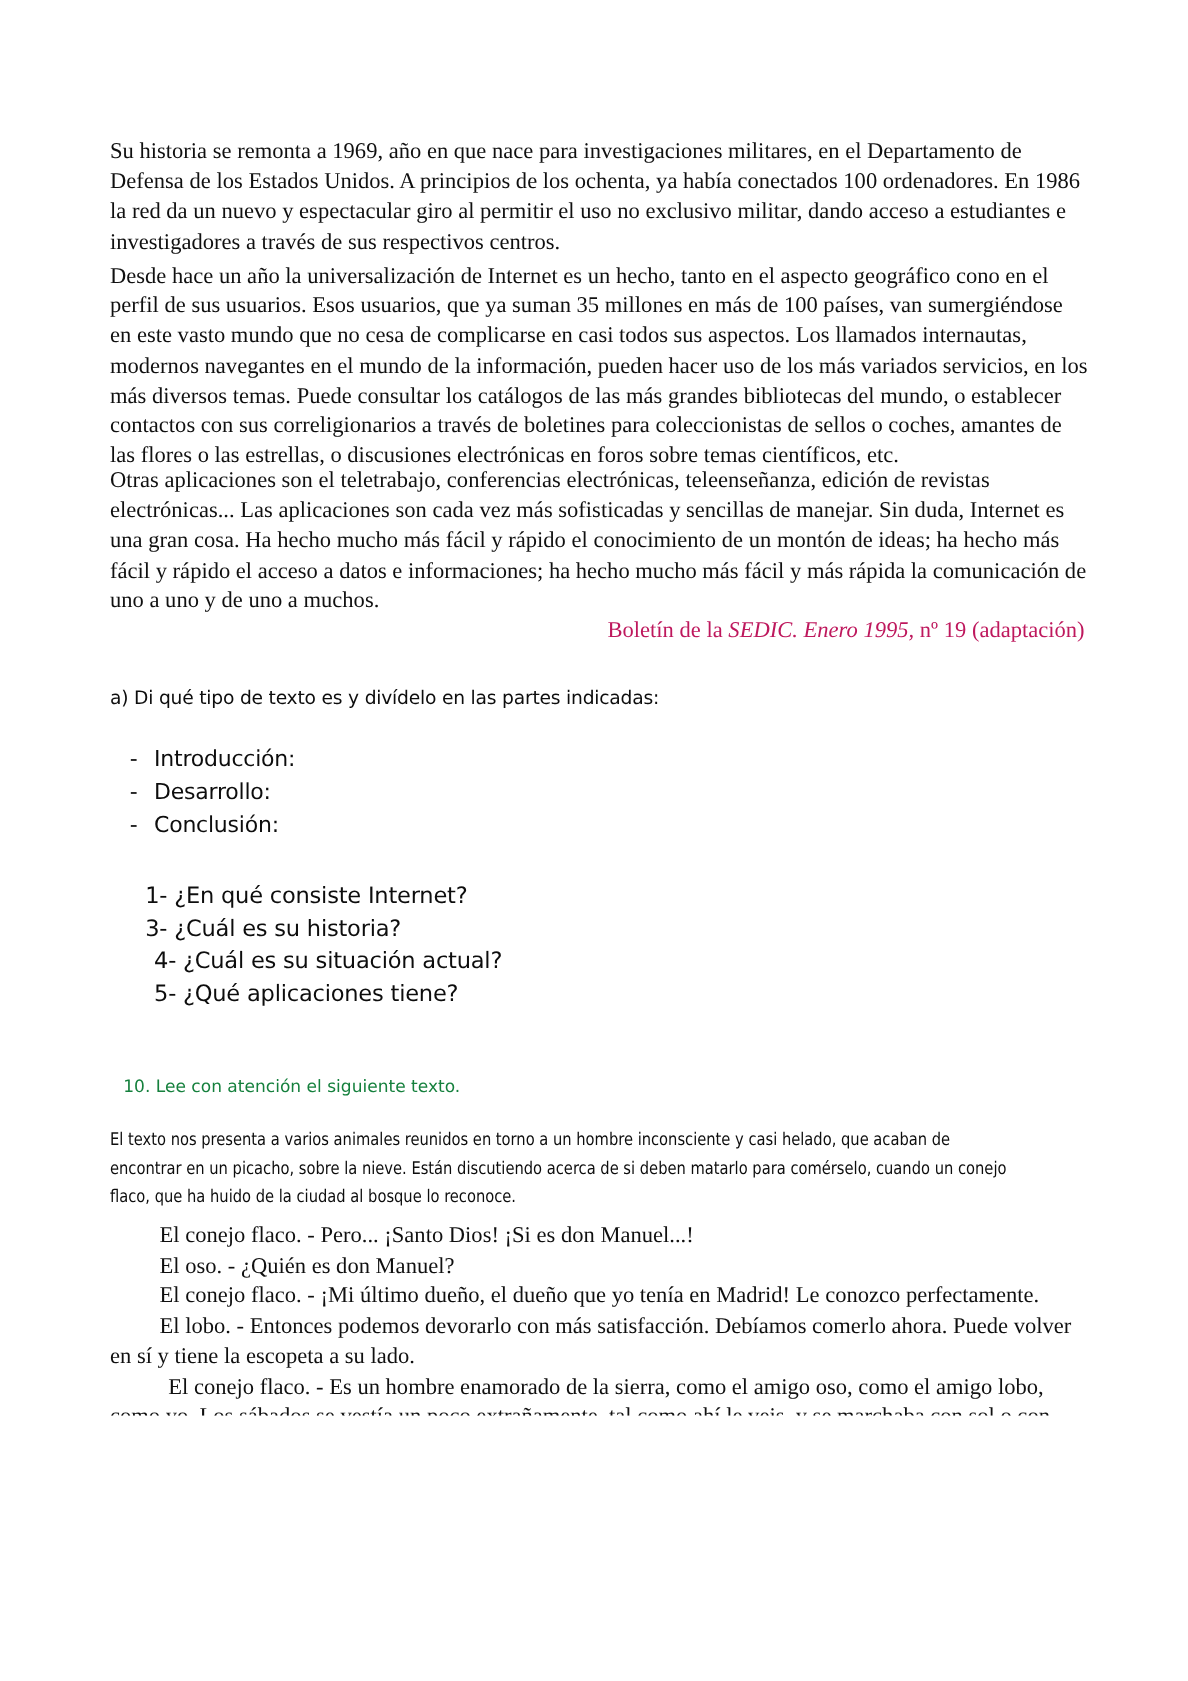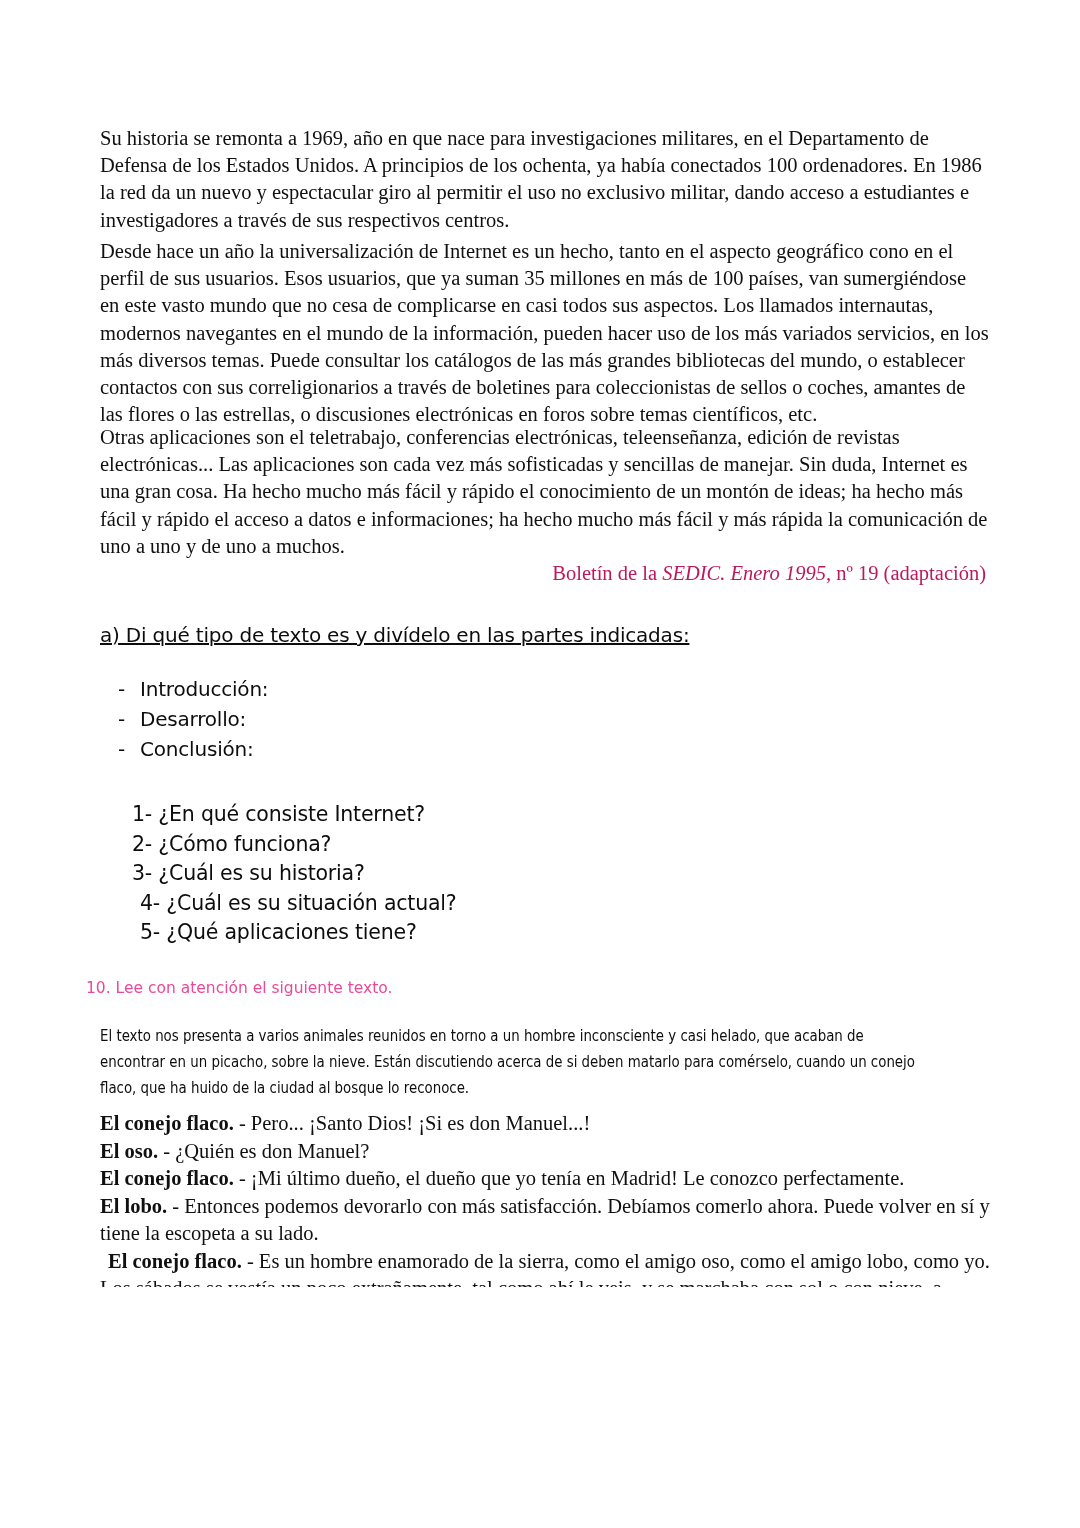--- a/index.html
+++ b/index.html
@@ -42,24 +42,23 @@
 
   
   .hand {
     font-family: "DejaVu Sans", "Liberation Sans", sans-serif;
     color: #0d0d0d;
     letter-spacing: -0.2px;
   }
   .q-head {
     position: absolute;
     left: 100px;
-    font-size: 20px;
+    font-size: 17px;
     line-height: 26px;
     white-space: nowrap;
-    text-decoration: underline;
   }
   .q-list {
     position: absolute;
     left: 118px;
     font-size: 20px;
     line-height: 30px;
   }
   .q-list .row { white-space: nowrap; }
   .q-list .row .dash { display: inline-block; width: 22px; }
 
@@ -67,26 +66,26 @@
     position: absolute;
     left: 114px;
     font-size: 20.5px;
     line-height: 29.5px;
   }
   .n-list .row { white-space: nowrap; }
   .n-list .row.pad { padding-left: 8px; }
 
   .instr {
     position: absolute;
-    left: 86px;
+    left: 112px;
     font-size: 15.5px;
     line-height: 20px;
     white-space: nowrap;
     font-family: "DejaVu Sans", "Liberation Sans", sans-serif;
-    color: #ec4899;
+    color: #15803d;
   }
   .synopsis {
     position: absolute;
     left: 100px;
     width: 880px;
     font-size: 15.8px;
     line-height: 26px;
     font-family: "DejaVu Sans Condensed", "DejaVu Sans", "Liberation Sans", sans-serif;
     color: #0d0d0d;
     transform: scaleX(0.94);
@@ -96,21 +95,21 @@
   
   .dialogue {
     position: absolute;
     left: 100px;
     width: 890px;
     font-family: "Liberation Serif", "DejaVu Serif", serif;
     font-size: 20.5px;
     line-height: 27.5px;
     color: #101010;
   }
-  .dialogue b { font-weight: bold; }
+  .dialogue b { font-weight: normal; margin-left: 45px; }
   .speech { margin: 0; }
   .speech.indent { text-indent: 8px; }
 
   .folio {
     position: absolute;
     font-family: "Liberation Serif", "DejaVu Serif", serif;
     font-size: 21px;
     color: #101010;
     text-align: center;
   }
@@ -134,21 +133,20 @@
 
   <div class="q-list hand" style="top:674px;">
     <div class="row"><span class="dash">-</span><span>Introducción:</span></div>
     <div class="row"><span class="dash">-</span><span>Desarrollo:</span></div>
     <div class="row"><span class="dash">-</span><span>Conclusión:</span></div>
   </div>
 
 
   <div class="n-list hand" style="top:800px;margin-left:18px;">
     <div class="row">1- ¿En qué consiste Internet?</div>
-    <div class="row">2- ¿Cómo funciona?</div>
     <div class="row">3- ¿Cuál es su historia?</div>
     <div class="row pad">4- ¿Cuál es su situación actual?</div>
     <div class="row pad">5- ¿Qué aplicaciones tiene?</div>
   </div>
 
   <div class="instr" style="top:978px;">10. Lee con atención el siguiente texto.</div>
 
   <div class="synopsis" style="top:1023px;">El texto nos presenta a varios animales reunidos en torno a un hombre inconsciente y casi helado, que acaban de encontrar en un picacho, sobre la nieve. Están discutiendo acerca de si deben matarlo para comérselo, cuando un conejo flaco, que ha huido de la ciudad al bosque lo reconoce.</div>
 
   <div class="dialogue" style="top:1110px;">

